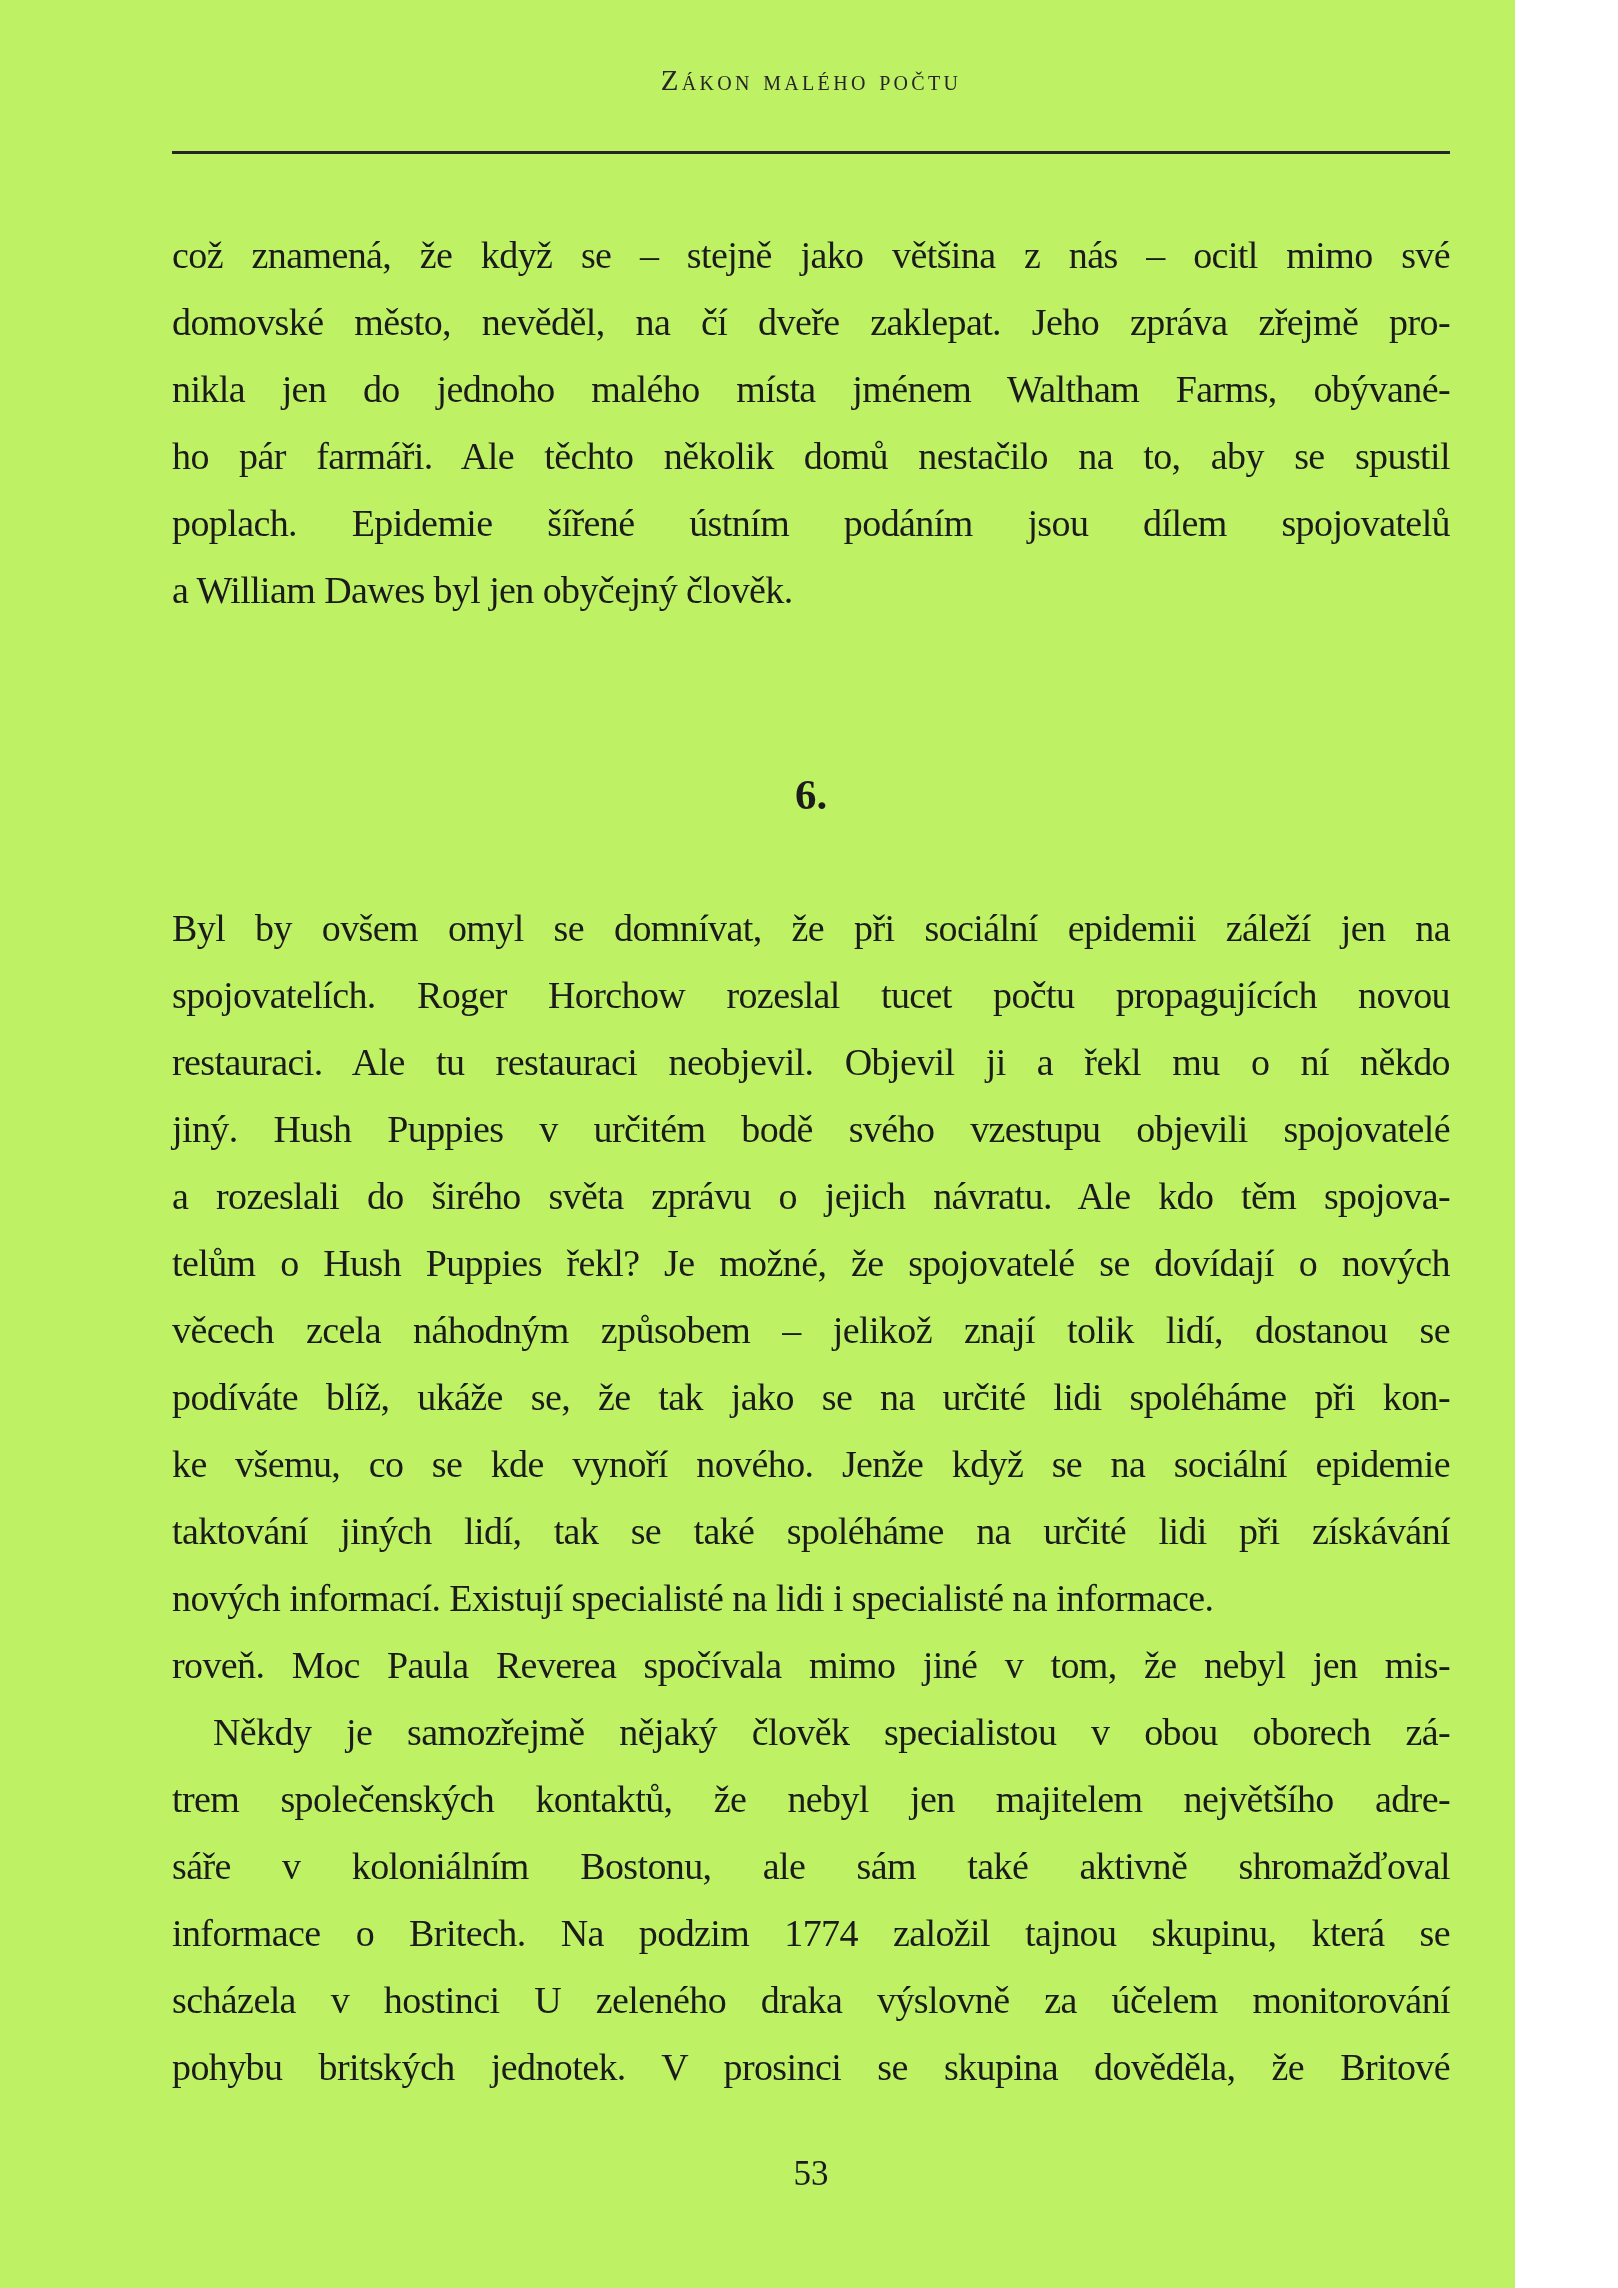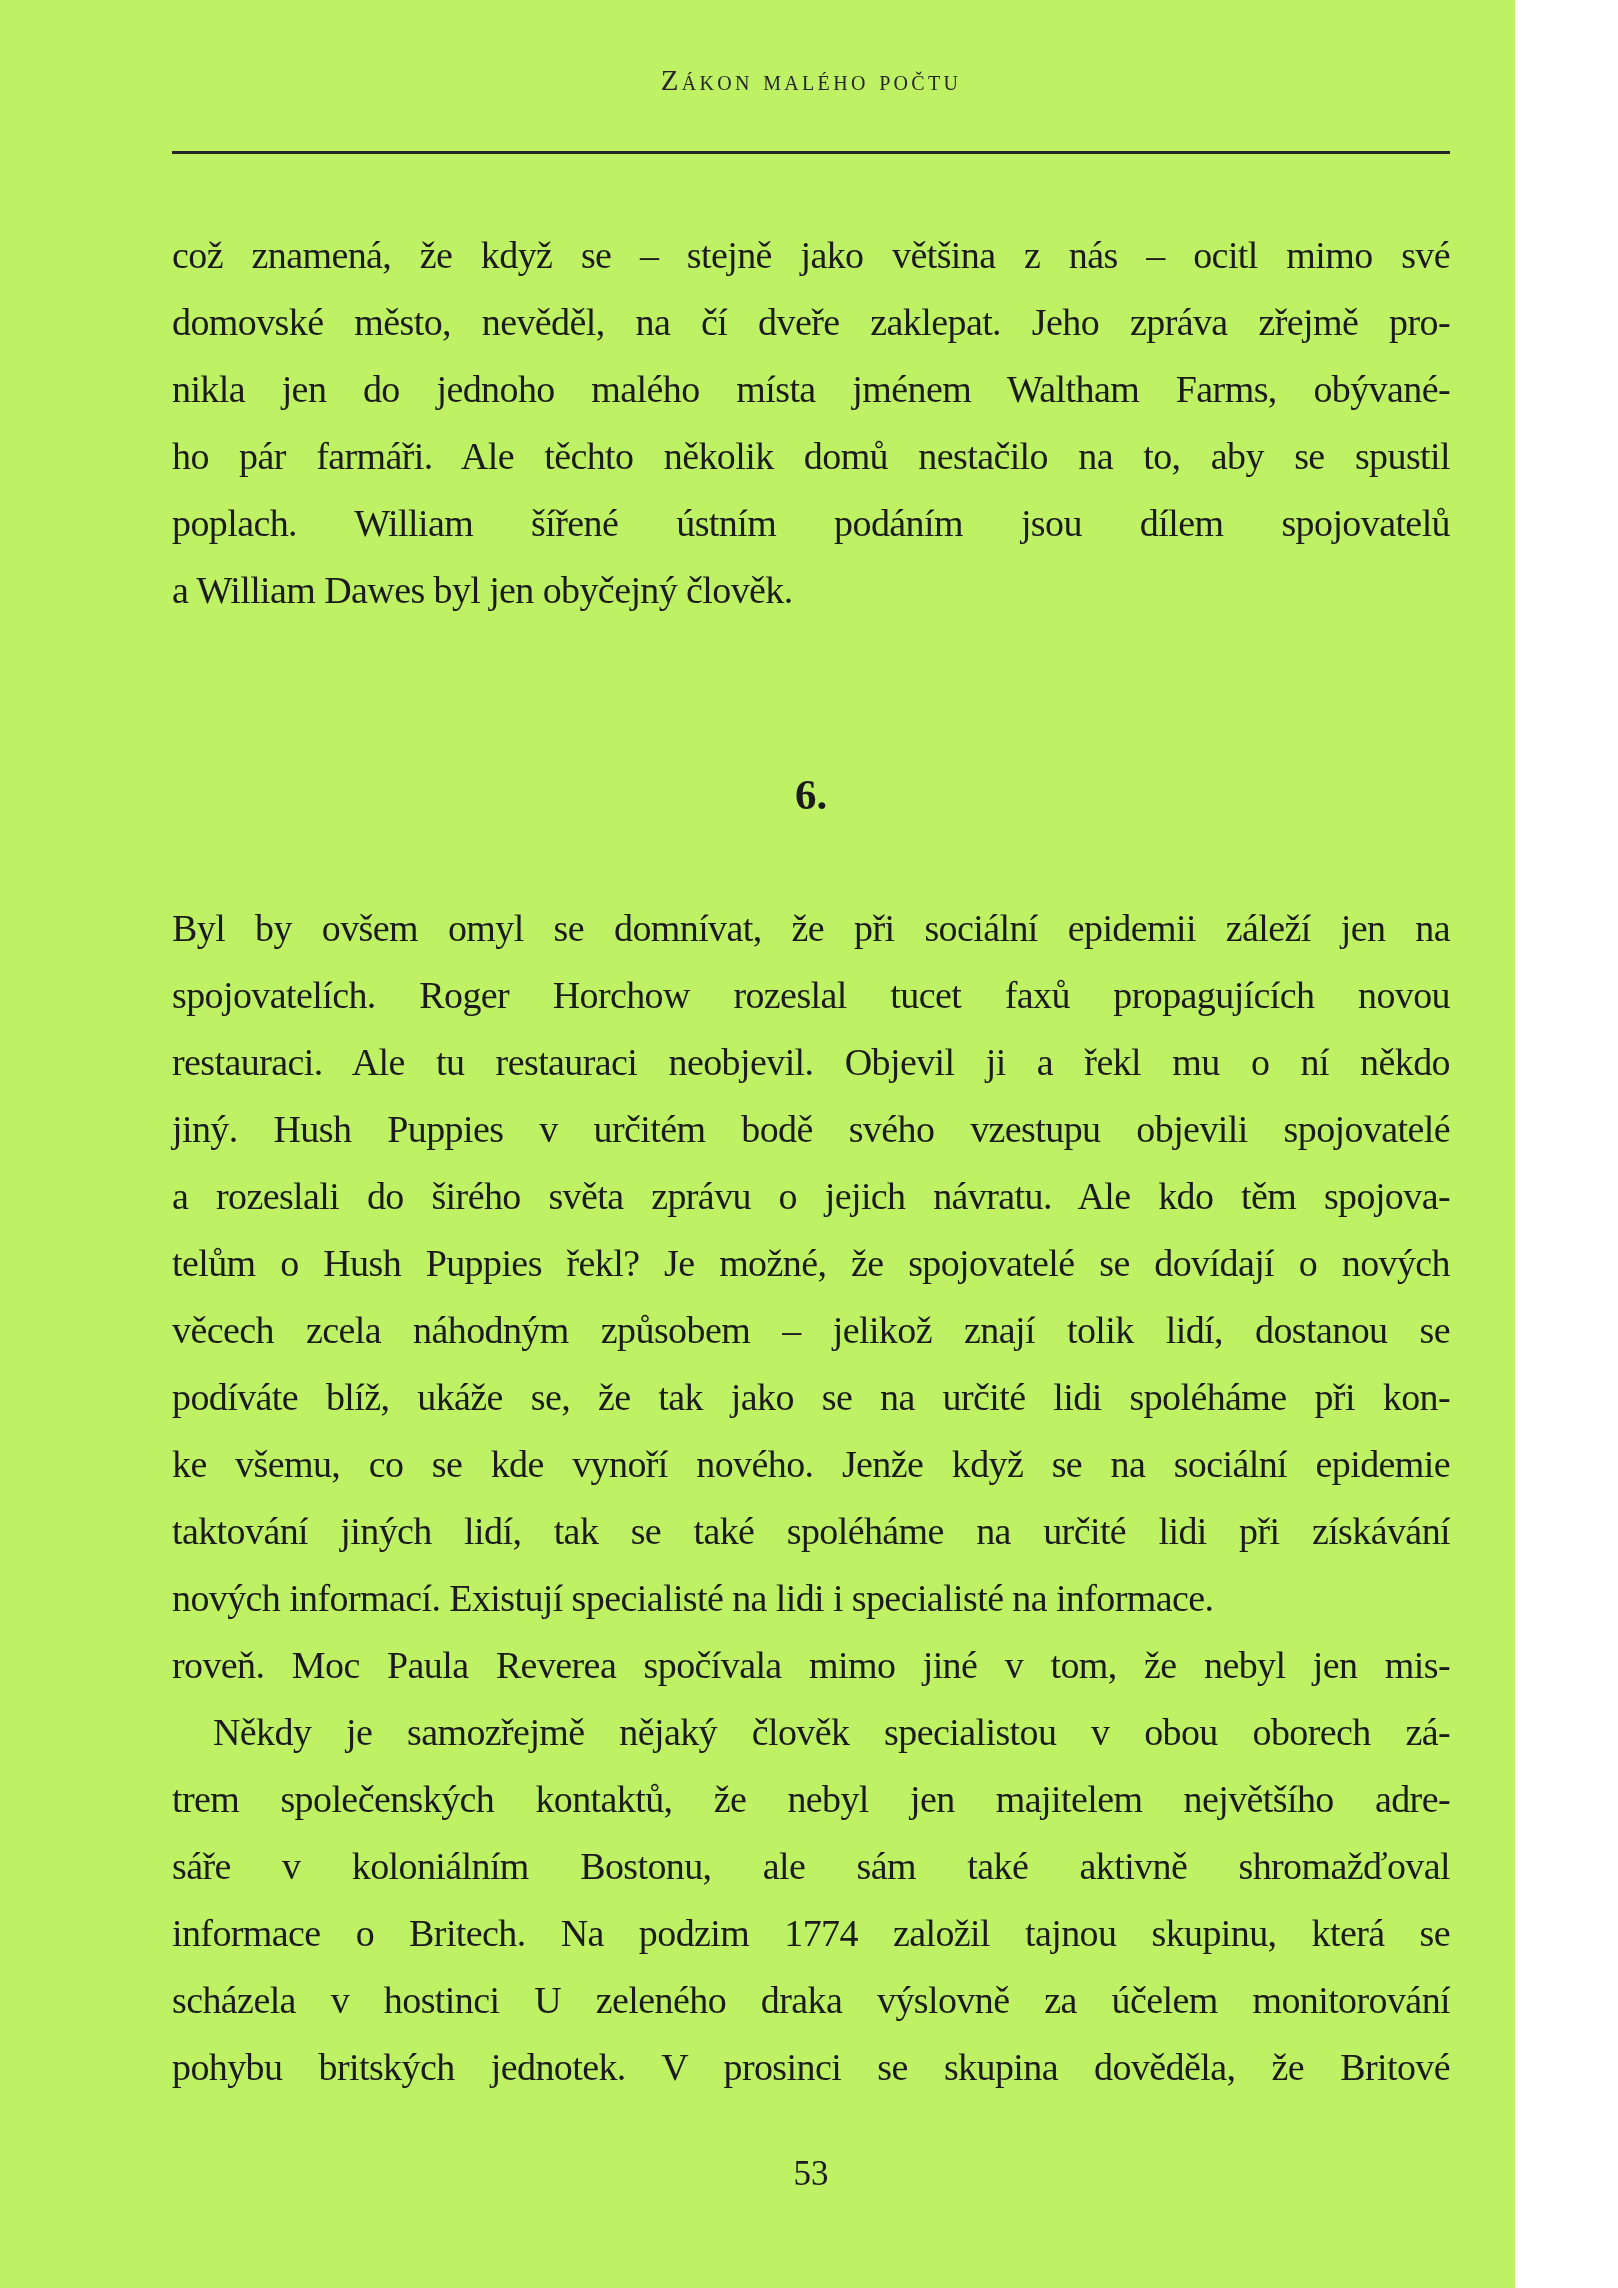--- a/index.html
+++ b/index.html
@@ -88,29 +88,29 @@
     <div class="head-rule"></div>
   </header>
 
   <main class="body-text">
 
     <div class="para">
       <div class="line">což znamená, že když se – stejně jako většina z nás – ocitl mimo své</div>
       <div class="line">domovské město, nevěděl, na čí dveře zaklepat. Jeho zpráva zřejmě pro-</div>
       <div class="line">nikla jen do jednoho malého místa jménem Waltham Farms, obývané-</div>
       <div class="line">ho pár farmáři. Ale těchto několik domů nestačilo na to, aby se spustil</div>
-      <div class="line">poplach. William šířené ústním podáním jsou dílem spojovatelů</div>
+      <div class="line">poplach. Epidemie šířené ústním podáním jsou dílem spojovatelů</div>
       <div class="line last">a William Dawes byl jen obyčejný člověk.</div>
     </div>
 
     <div class="section-number">6.</div>
 
     <div class="para para-2">
       <div class="line">Byl by ovšem omyl se domnívat, že při sociální epidemii záleží jen na</div>
-      <div class="line">spojovatelích. Roger Horchow rozeslal tucet faxů propagujících novou</div>
+      <div class="line">spojovatelích. Roger Horchow rozeslal tucet počtu propagujících novou</div>
       <div class="line">restauraci. Ale tu restauraci neobjevil. Objevil ji a řekl mu o ní někdo</div>
       <div class="line">jiný. Hush Puppies v určitém bodě svého vzestupu objevili spojovatelé</div>
       <div class="line">a rozeslali do širého světa zprávu o jejich návratu. Ale kdo těm spojova-</div>
       <div class="line">telům o Hush Puppies řekl? Je možné, že spojovatelé se dovídají o nových</div>
       <div class="line">věcech zcela náhodným způsobem – jelikož znají tolik lidí, dostanou se</div>
       <div class="line">podíváte blíž, ukáže se, že tak jako se na určité lidi spoléháme při kon-</div>
       <div class="line">ke všemu, co se kde vynoří nového. Jenže když se na sociální epidemie</div>
       <div class="line">taktování jiných lidí, tak se také spoléháme na určité lidi při získávání</div>
       <div class="line last">nových informací. Existují specialisté na lidi i specialisté na informace.</div>
     </div>

